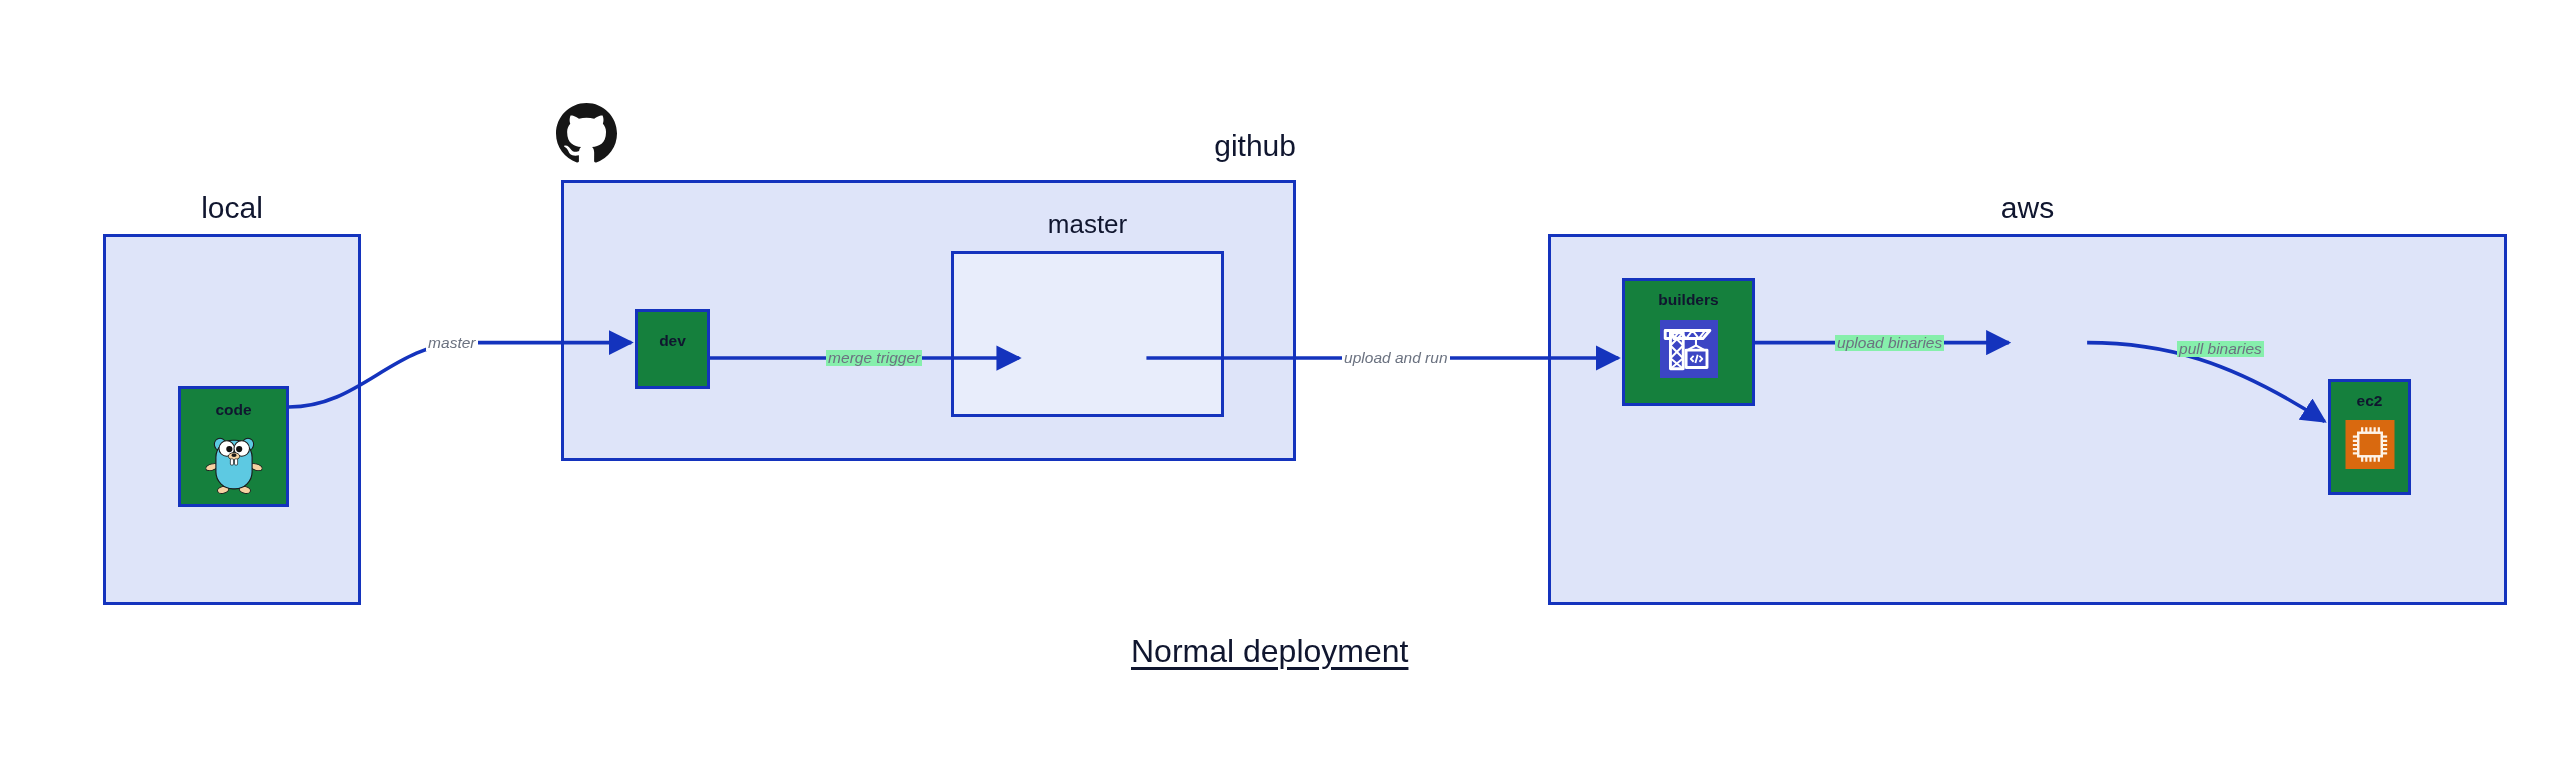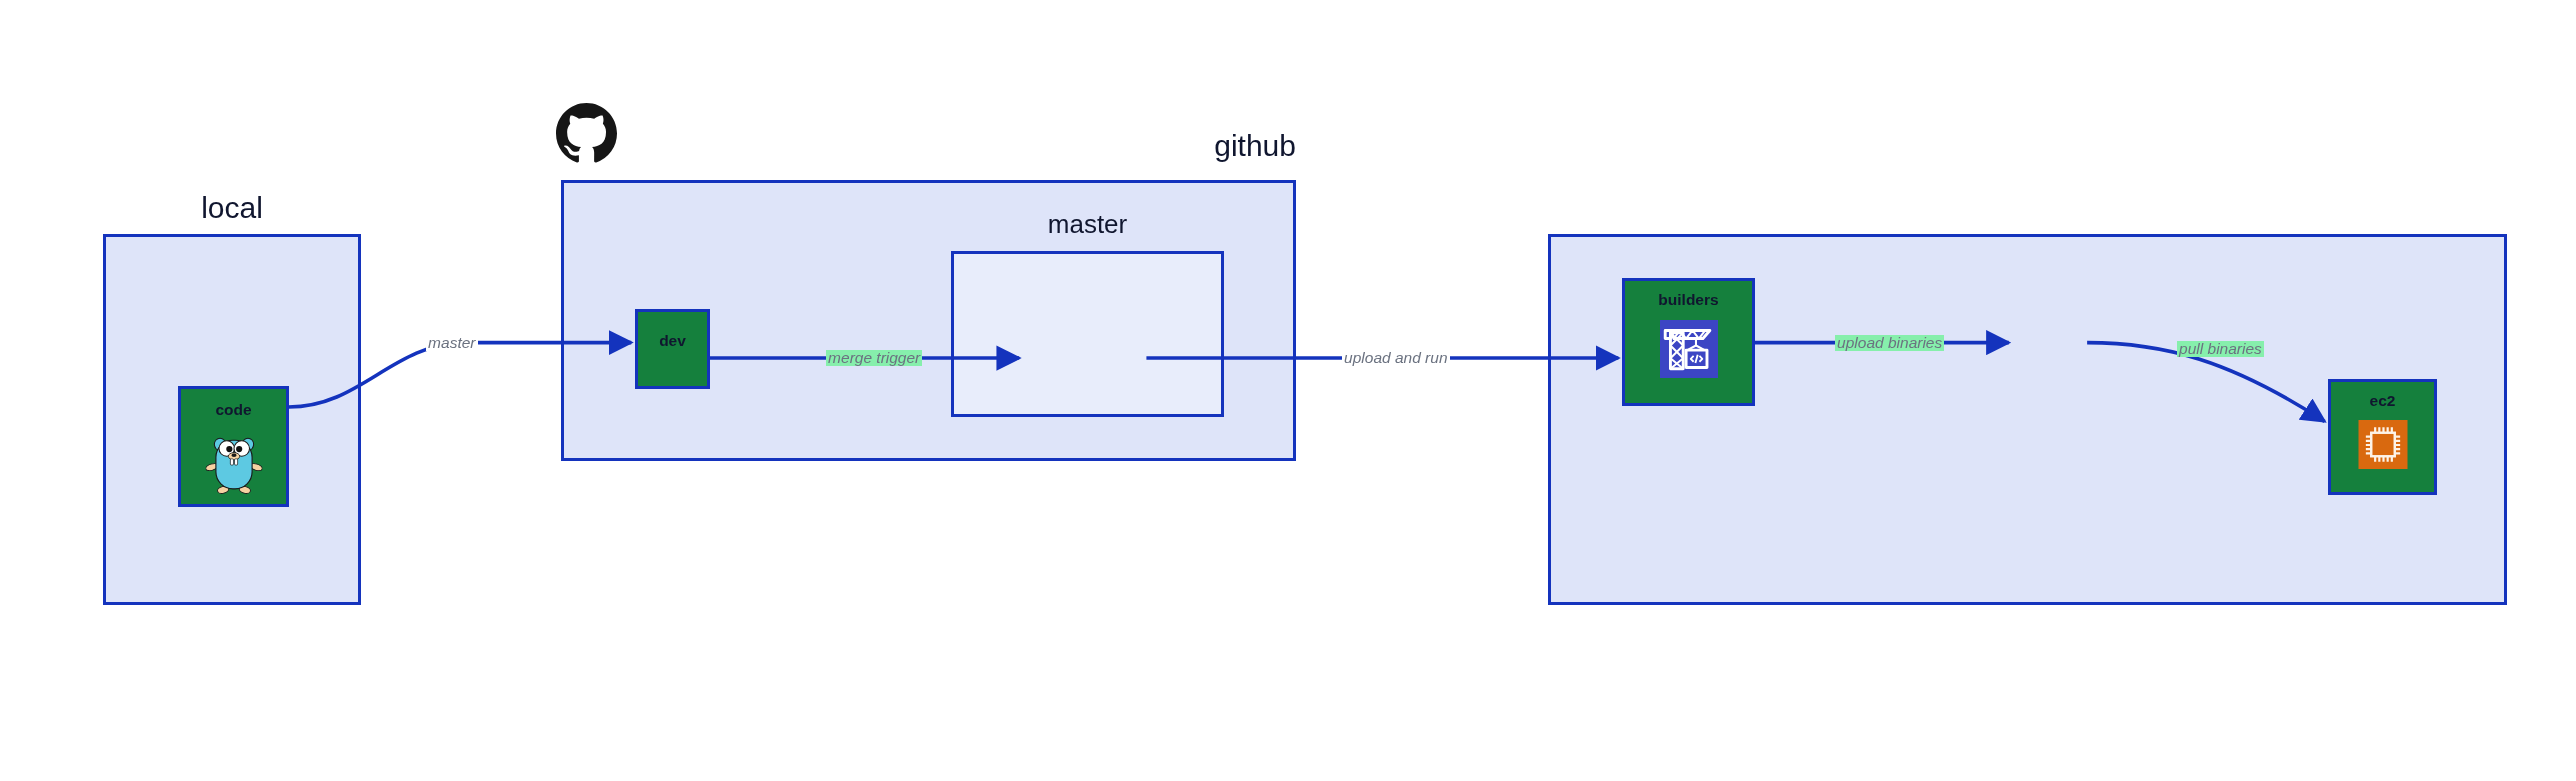--- a/index.html
+++ b/index.html
@@ -153,20 +153,21 @@
   <div class="group" style="left:561px; top:180px; width:735px; height:281px;"></div>
 
   <div class="node" style="left:635px; top:309px; width:75px; height:80px;">
     <div class="node-label" style="top:20.6px;">dev</div>
   </div>
 
   <div class="group-label" style="left:951px; top:211px; width:273px; text-align:center; font-size:26px;">master</div>
   <div class="subgroup" style="left:951px; top:251px; width:273px; height:166px;"></div>
 
 
+  <div class="group-label" style="left:1548px; top:193px; width:959px; text-align:center;">aws</div>
   <div class="group" style="left:1548px; top:234px; width:959px; height:371px;"></div>
 
   <div class="node" style="left:1622px; top:278px; width:133px; height:128px;">
     <div class="node-label" style="top:11.3px;">builders</div>
     <div class="icon-box" style="left:50%; top:39px; transform:translateX(-50%); width:58px; height:58px; background:#3c45c4;">
       <svg viewBox="0 0 100 100" width="58" height="58">
         <g stroke="#ffffff" stroke-width="5" fill="none" stroke-linejoin="round">
 
           <rect x="18" y="22" width="22" height="62"></rect>
           <path d="M18 22 L40 44 M40 22 L18 44 M18 44 L40 66 M40 44 L18 66 M18 66 L40 84 M40 66 L18 84" stroke-width="3.5"></path>
@@ -180,21 +181,21 @@
           <path d="M47 52 L62 44 L77 52" stroke-width="3.5"></path>
 
           <rect x="45" y="52" width="36" height="30"></rect>
           <path d="M58 62 L53 67 L58 72 M68 62 L73 67 L68 72 M65 60 L61 74" stroke-width="3.2"></path>
         </g>
       </svg>
     </div>
   </div>
 
 
-  <div class="node" style="left:2328px; top:379px; width:109px; height:116px;">
+  <div class="node" style="left:2328px; top:379px; width:83px; height:116px;">
     <div class="node-label" style="top:11.3px;">ec2</div>
     <div class="icon-box" style="left:50%; top:38px; transform:translateX(-50%); width:49px; height:49px; background:#d9690f;">
       <svg viewBox="0 0 100 100" width="49" height="49">
         <g stroke="#fdf3e8" stroke-width="5" fill="none">
           <rect x="26" y="26" width="48" height="48"></rect>
 
           <path d="M34 26 L34 15 M42.5 26 L42.5 15 M51 26 L51 15 M59.5 26 L59.5 15 M68 26 L68 15" stroke-width="4.5"></path>
 
           <path d="M34 74 L34 85 M42.5 74 L42.5 85 M51 74 L51 85 M59.5 74 L59.5 85 M68 74 L68 85" stroke-width="4.5"></path>
 
@@ -223,15 +224,16 @@
 
     <path d="M 4051 665 C 4200 665, 4330 700, 4512 818" fill="none" stroke="#1433bd" stroke-width="7" marker-end="url(#arrow)"></path>
   </svg>
 
   <div class="edge-label" style="left:426px; top:335px;">master</div>
   <div class="edge-label on-group" style="left:826px; top:350px;">merge trigger</div>
   <div class="edge-label" style="left:1342px; top:350px;">upload and run</div>
   <div class="edge-label on-group" style="left:1835px; top:335px;">upload binaries</div>
   <div class="edge-label on-group" style="left:2177px; top:341px;">pull binaries</div>
 
+  <div class="diagram-title" style="left:1131px; top:635px;">Normal deployment</div>
 
 </div>
 
 
 </body></html>

